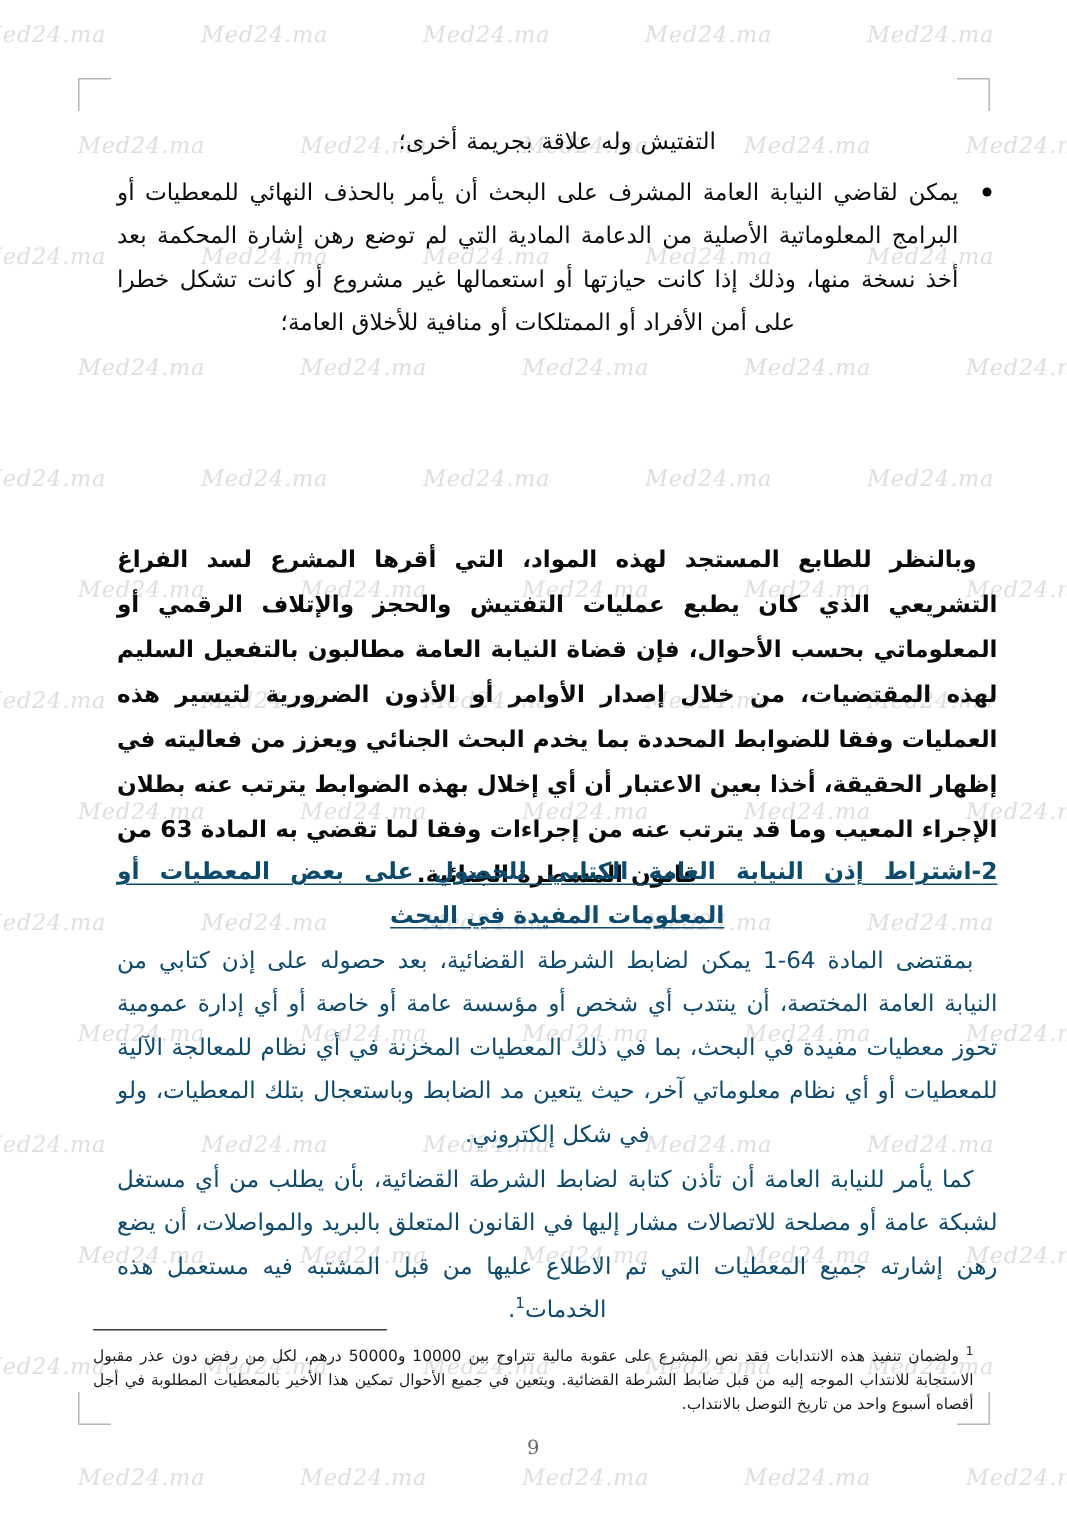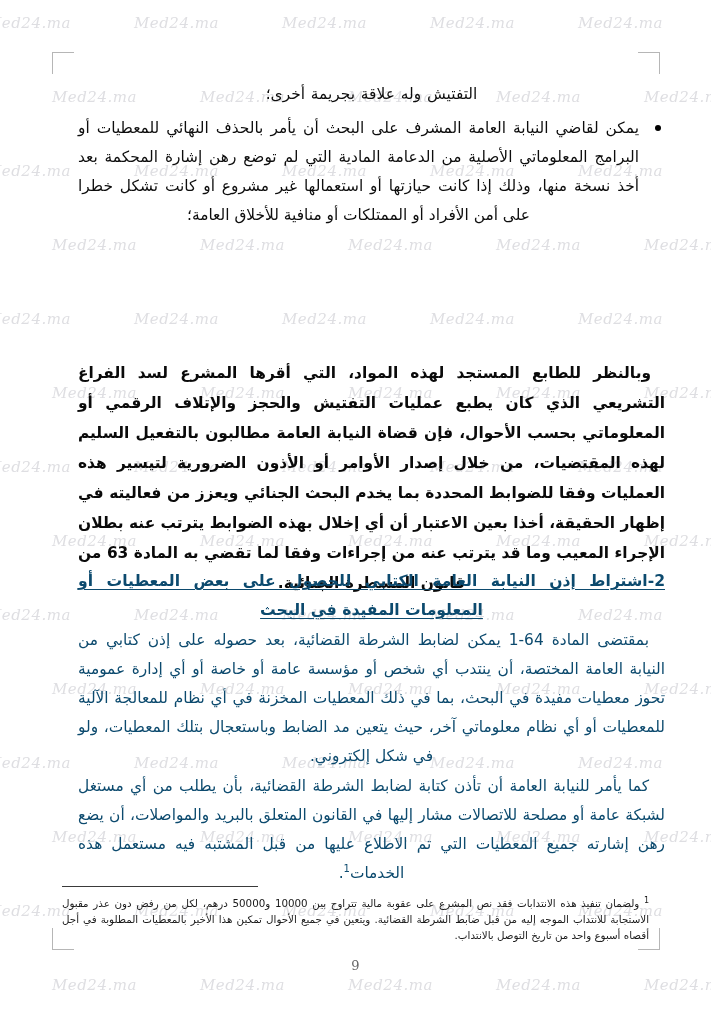--- a/index.html
+++ b/index.html
@@ -277,21 +277,21 @@
   </div>
   <div class="crop-mark" style="left:638px; top:928px;">
     <span class="crop-h" style="left:0; top:21px;"></span>
     <span class="crop-v" style="left:21px; top:0;"></span>
   </div>
 
   <div class="content">
 
     <div class="body-block para-continuation" style="top:80px; text-align-last:center;">التفتيش وله علاقة بجريمة أخرى؛</div>
 
-    <div class="bullet-item" style="top:114px;">يمكن لقاضي النيابة العامة المشرف على البحث أن يأمر بالحذف النهائي للمعطيات أو البرامج المعلوماتي الأصلية من الدعامة المادية التي لم توضع رهن إشارة المحكمة بعد أخذ نسخة منها، وذلك إذا كانت حيازتها أو استعمالها غير مشروع أو كانت تشكل خطرا على أمن الأفراد أو الممتلكات أو منافية للأخلاق العامة؛</div>
+    <div class="bullet-item" style="top:114px;">يمكن لقاضي النيابة العامة المشرف على البحث أن يأمر بالحذف النهائي للمعطيات أو البرامج المعلوماتية الأصلية من الدعامة المادية التي لم توضع رهن إشارة المحكمة بعد أخذ نسخة منها، وذلك إذا كانت حيازتها أو استعمالها غير مشروع أو كانت تشكل خطرا على أمن الأفراد أو الممتلكات أو منافية للأخلاق العامة؛</div>
 
 
     <div class="bold-block" style="top:358px;">وبالنظر للطابع المستجد لهذه المواد، التي أقرها المشرع لسد الفراغ التشريعي الذي كان يطبع عمليات التفتيش والحجز والإتلاف الرقمي أو المعلوماتي بحسب الأحوال، فإن قضاة النيابة العامة مطالبون بالتفعيل السليم لهذه المقتضيات، من خلال إصدار الأوامر أو الأذون الضرورية لتيسير هذه العمليات وفقا للضوابط المحددة بما يخدم البحث الجنائي ويعزز من فعاليته في إظهار الحقيقة، أخذا بعين الاعتبار أن أي إخلال بهذه الضوابط يترتب عنه بطلان الإجراء المعيب وما قد يترتب عنه من إجراءات وفقا لما تقضي به المادة 63 من قانون المسطرة الجنائية.</div>
 
     <div class="heading-blue" style="top:567px;">2-اشتراط إذن النيابة العامة الكتابي للحصول على بعض المعطيات أو المعلومات المفيدة في البحث</div>
 
     <div class="plain-para" style="top:626px;">بمقتضى المادة 64-1 يمكن لضابط الشرطة القضائية، بعد حصوله على إذن كتابي من النيابة العامة المختصة، أن ينتدب أي شخص أو مؤسسة عامة أو خاصة أو أي إدارة عمومية تحوز معطيات مفيدة في البحث، بما في ذلك المعطيات المخزنة في أي نظام للمعالجة الآلية للمعطيات أو أي نظام معلوماتي آخر، حيث يتعين مد الضابط وباستعجال بتلك المعطيات، ولو في شكل إلكتروني.</div>
 
     <div class="plain-para" style="top:772px;">
       <span>كما يأمر للنيابة العامة أن تأذن كتابة لضابط الشرطة القضائية، بأن يطلب من أي مستغل لشبكة عامة أو مصلحة للاتصالات مشار إليها في القانون المتعلق بالبريد والمواصلات، أن يضع رهن إشارته جميع المعطيات التي تم الاطلاع عليها من قبل المشتبه فيه مستعمل هذه الخدمات</span><sup class="footnote-marker">1</sup><span>.</span>

